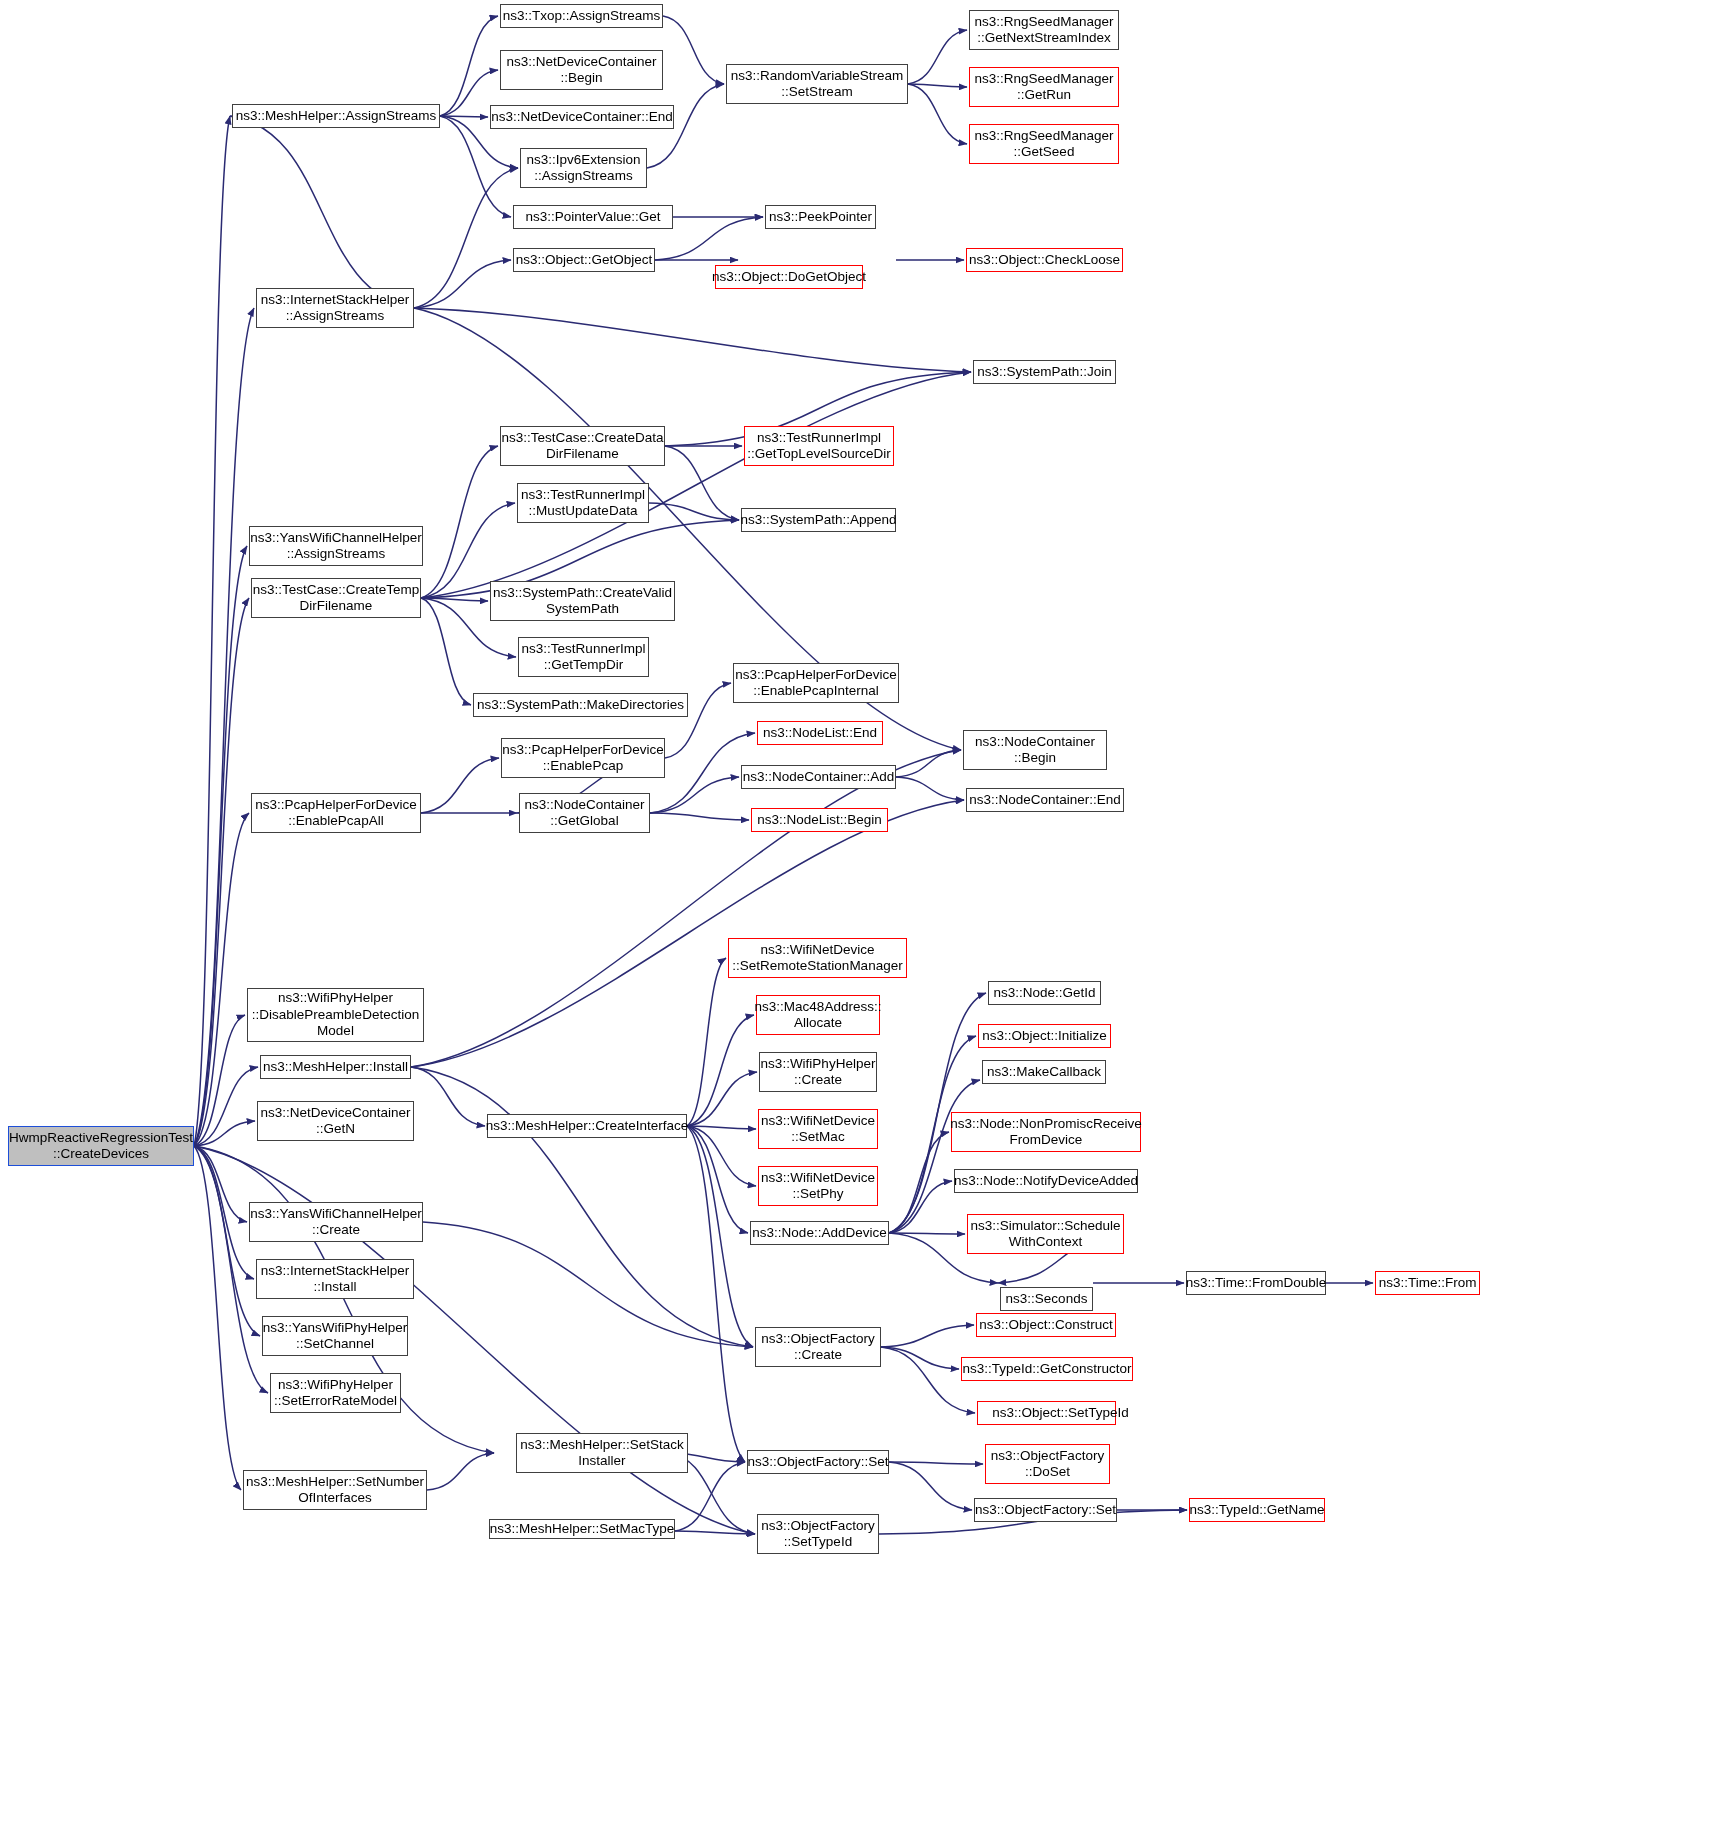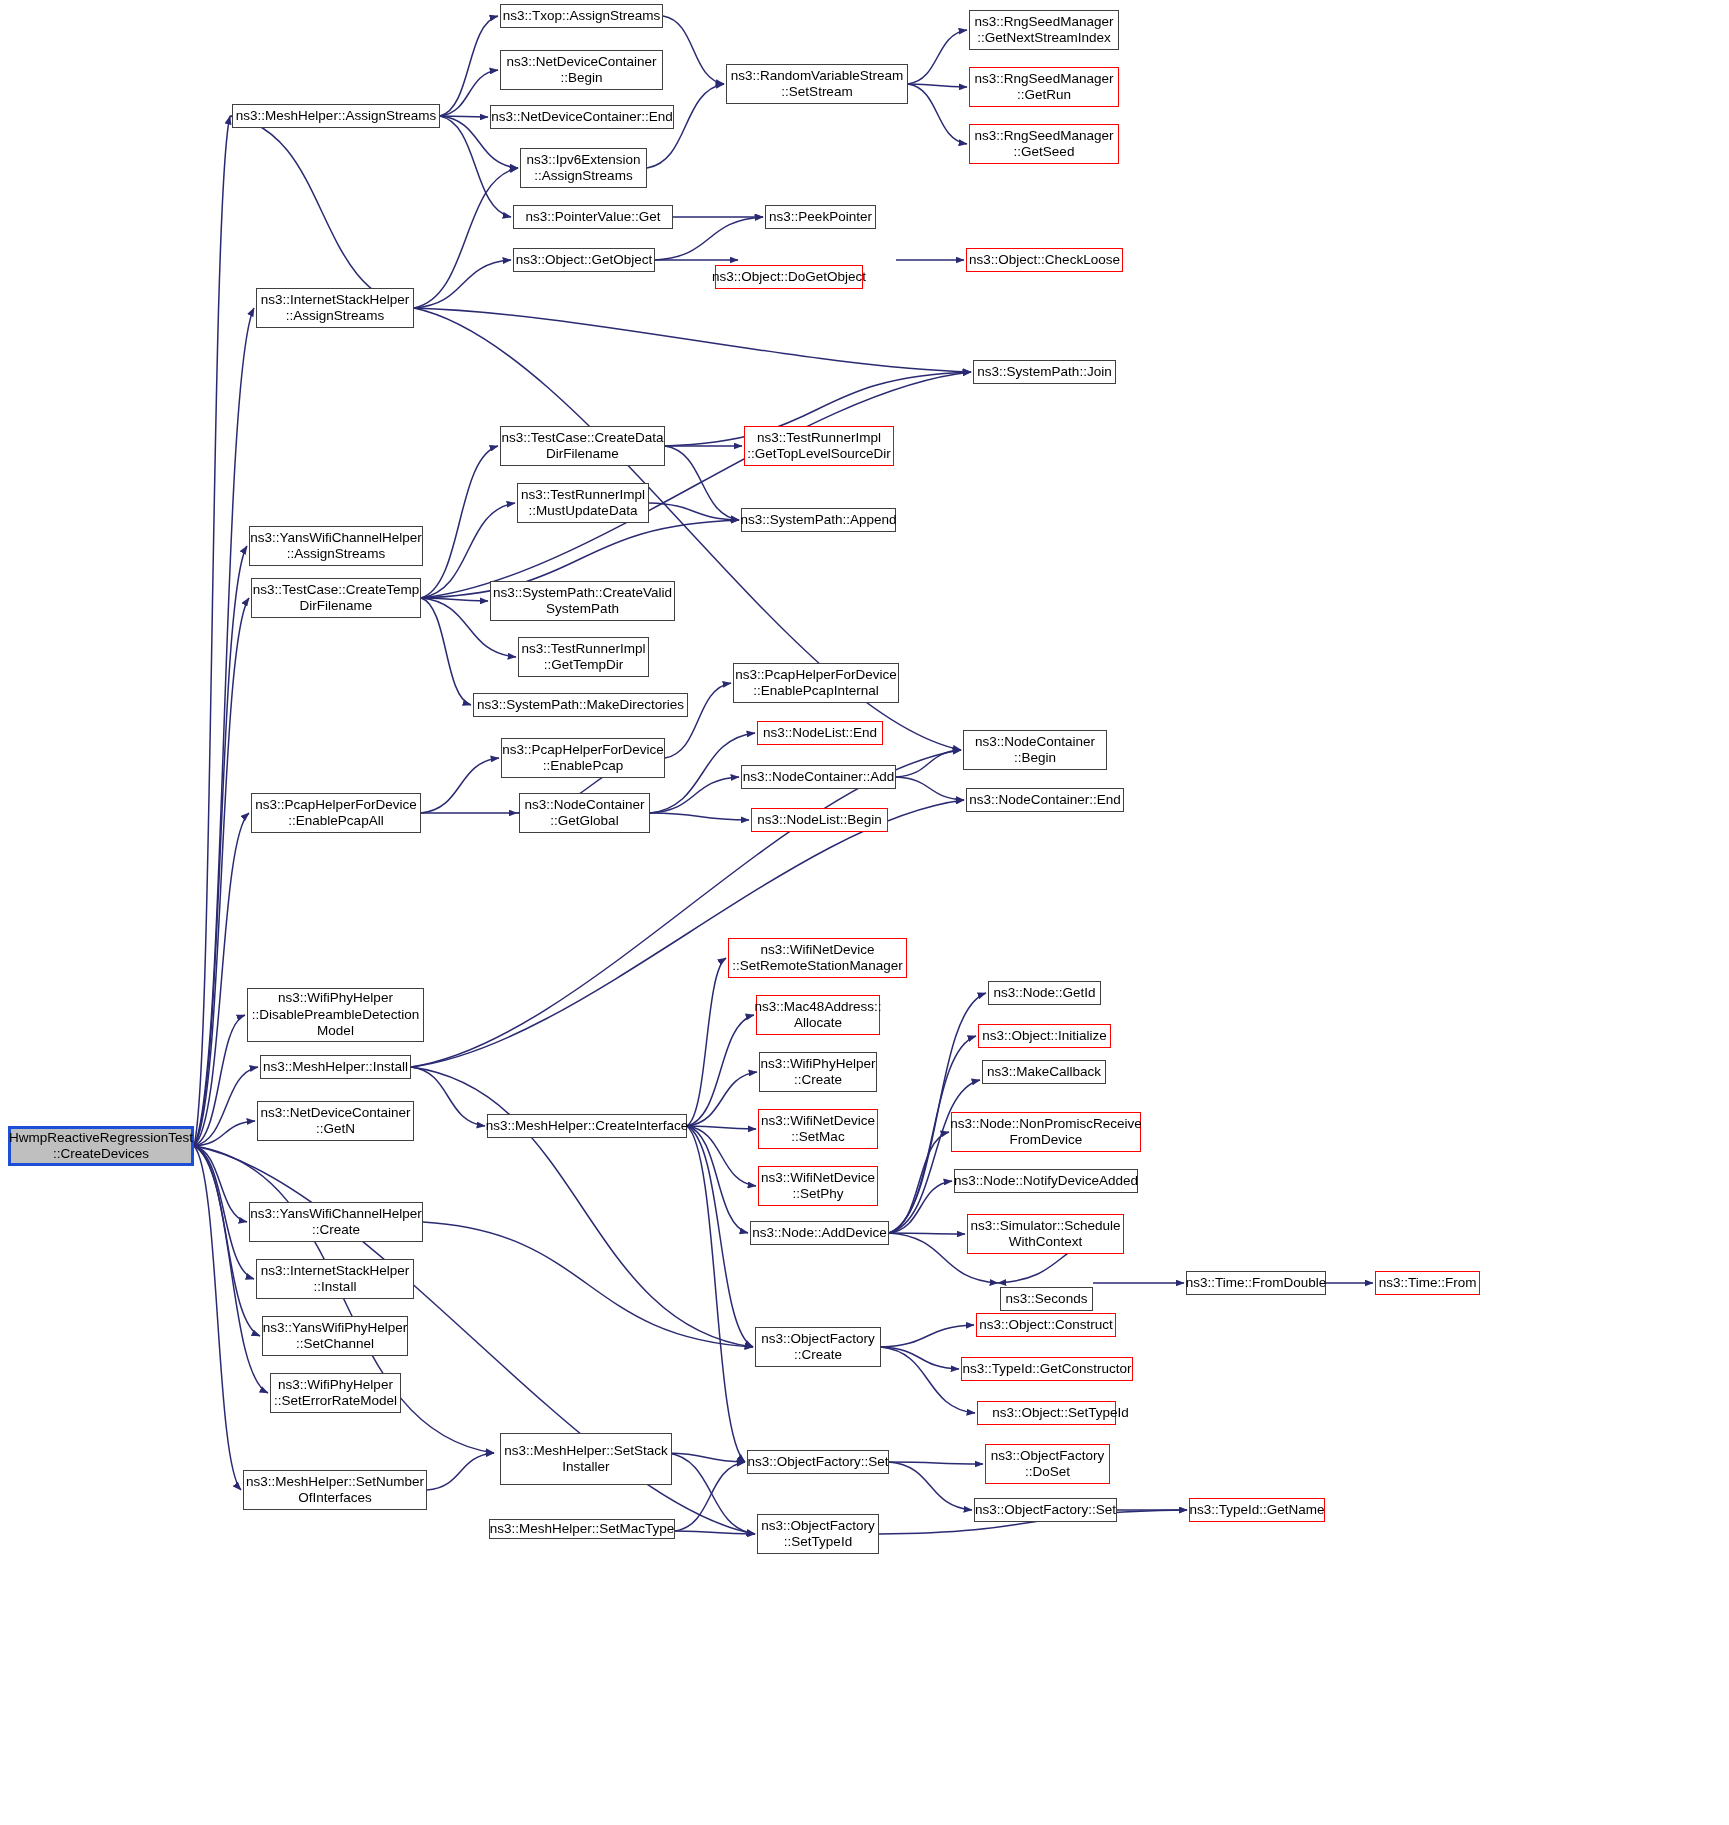--- a/index.html
+++ b/index.html
@@ -3,21 +3,21 @@
 <meta charset="utf-8">
 <style>
   html,body{margin:0;padding:0;background:#ffffff;}
   body{font-family:"Liberation Sans","DejaVu Sans",sans-serif;}
   #canvas{position:relative;width:1729px;height:1825px;background:#fff;overflow:hidden;}
   #edges{position:absolute;left:0;top:0;width:1729px;height:1825px;pointer-events:none;}
   .node{position:absolute;box-sizing:border-box;display:flex;align-items:center;justify-content:center;
         text-align:center;background:#ffffff;border:1px solid #404040;color:#000;
         font-size:13.5px;line-height:16.5px;white-space:pre-line;padding:1px 3px;}
   .node.red{border:1px solid #ff0000;}
-  .node.root{background:#bfbfbf;border:3px solid #1d4ed8;}
+  .node.root{background:#bfbfbf;border:1px solid #1d4ed8;}
   .node.thick{border-width:1.6px;}
 </style>
 </head>
 <body>
 
 <div id="canvas">
   <svg id="edges" viewBox="0 0 1729 1825">
     <defs>
       <marker id="ah" markerWidth="9" markerHeight="7" refX="8.4" refY="3.5" orient="auto" markerUnits="userSpaceOnUse">
         <polygon points="0,0 9,3.5 0,7" fill="#2a2a72"></polygon>
@@ -205,21 +205,21 @@
 ::Install</div>
     <div class="node" style="left: 262px; top: 1316px; width: 146px; height: 40px;">ns3::YansWifiPhyHelper
 ::SetChannel</div>
     <div class="node" style="left: 270px; top: 1373px; width: 131px; height: 40px;">ns3::WifiPhyHelper
 ::SetErrorRateModel</div>
     <div class="node thick" style="left: 755px; top: 1327px; width: 126px; height: 40px;">ns3::ObjectFactory
 ::Create</div>
     <div class="node red" style="left: 976px; top: 1313px; width: 140px; height: 24px;">ns3::Object::Construct</div>
     <div class="node red" style="left: 961px; top: 1357px; width: 172px; height: 24px;">ns3::TypeId::GetConstructor</div>
     <div class="node red" style="left: 977px; top: 1401px; width: 139px; height: 24px; padding-left: 31px;">ns3::Object::SetTypeId</div>
-    <div class="node thick" style="left: 500px; top: 1433px; width: 172px; height: 52px;">ns3::MeshHelper::SetStack
+    <div class="node thick" style="left: 516px; top: 1433px; width: 172px; height: 40px;">ns3::MeshHelper::SetStack
 Installer</div>
     <div class="node thick" style="left: 747px; top: 1450px; width: 142px; height: 24px;">ns3::ObjectFactory::Set</div>
     <div class="node red" style="left: 985px; top: 1444px; width: 125px; height: 40px;">ns3::ObjectFactory
 ::DoSet</div>
     <div class="node" style="left: 974px; top: 1498px; width: 143px; height: 24px;">ns3::ObjectFactory::Set</div>
     <div class="node red" style="left: 1189px; top: 1498px; width: 136px; height: 24px;">ns3::TypeId::GetName</div>
     <div class="node" style="left: 243px; top: 1470px; width: 184px; height: 40px;">ns3::MeshHelper::SetNumber
 OfInterfaces</div>
     <div class="node" style="left: 489px; top: 1519px; width: 186px; height: 20px;">ns3::MeshHelper::SetMacType</div>
     <div class="node thick" style="left: 757px; top: 1514px; width: 122px; height: 40px;">ns3::ObjectFactory

